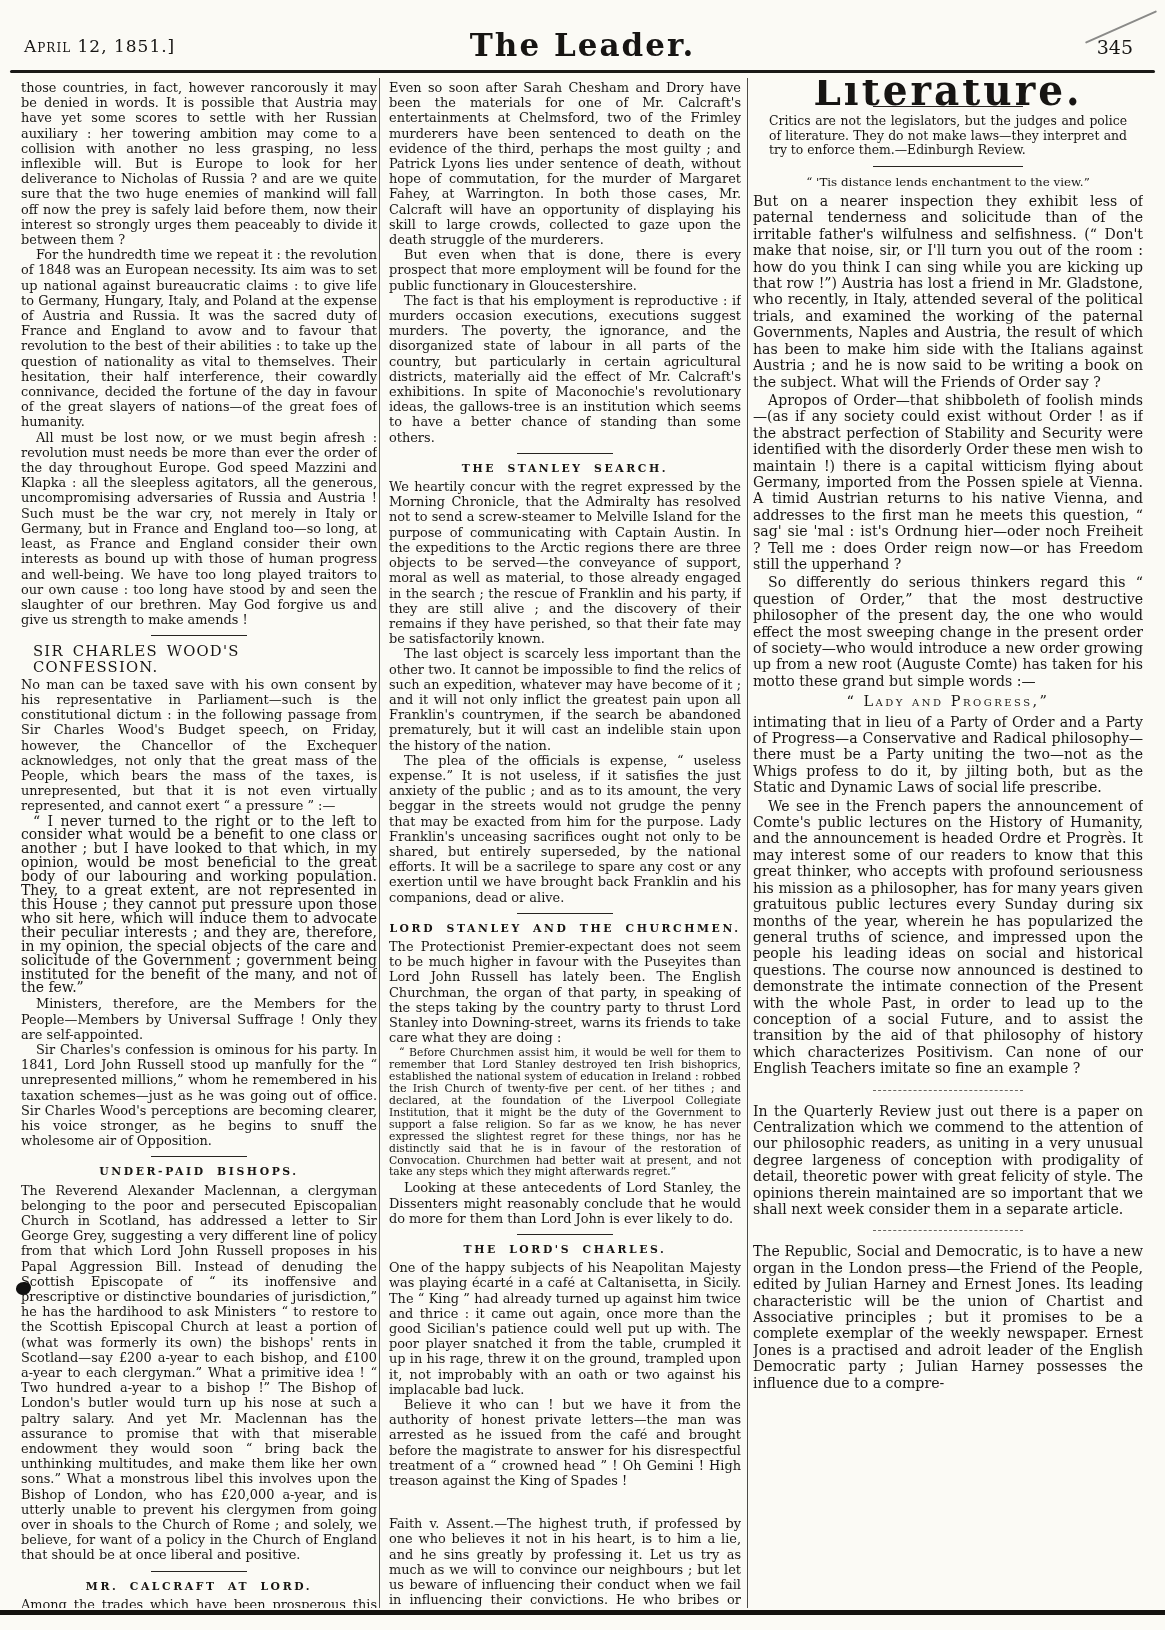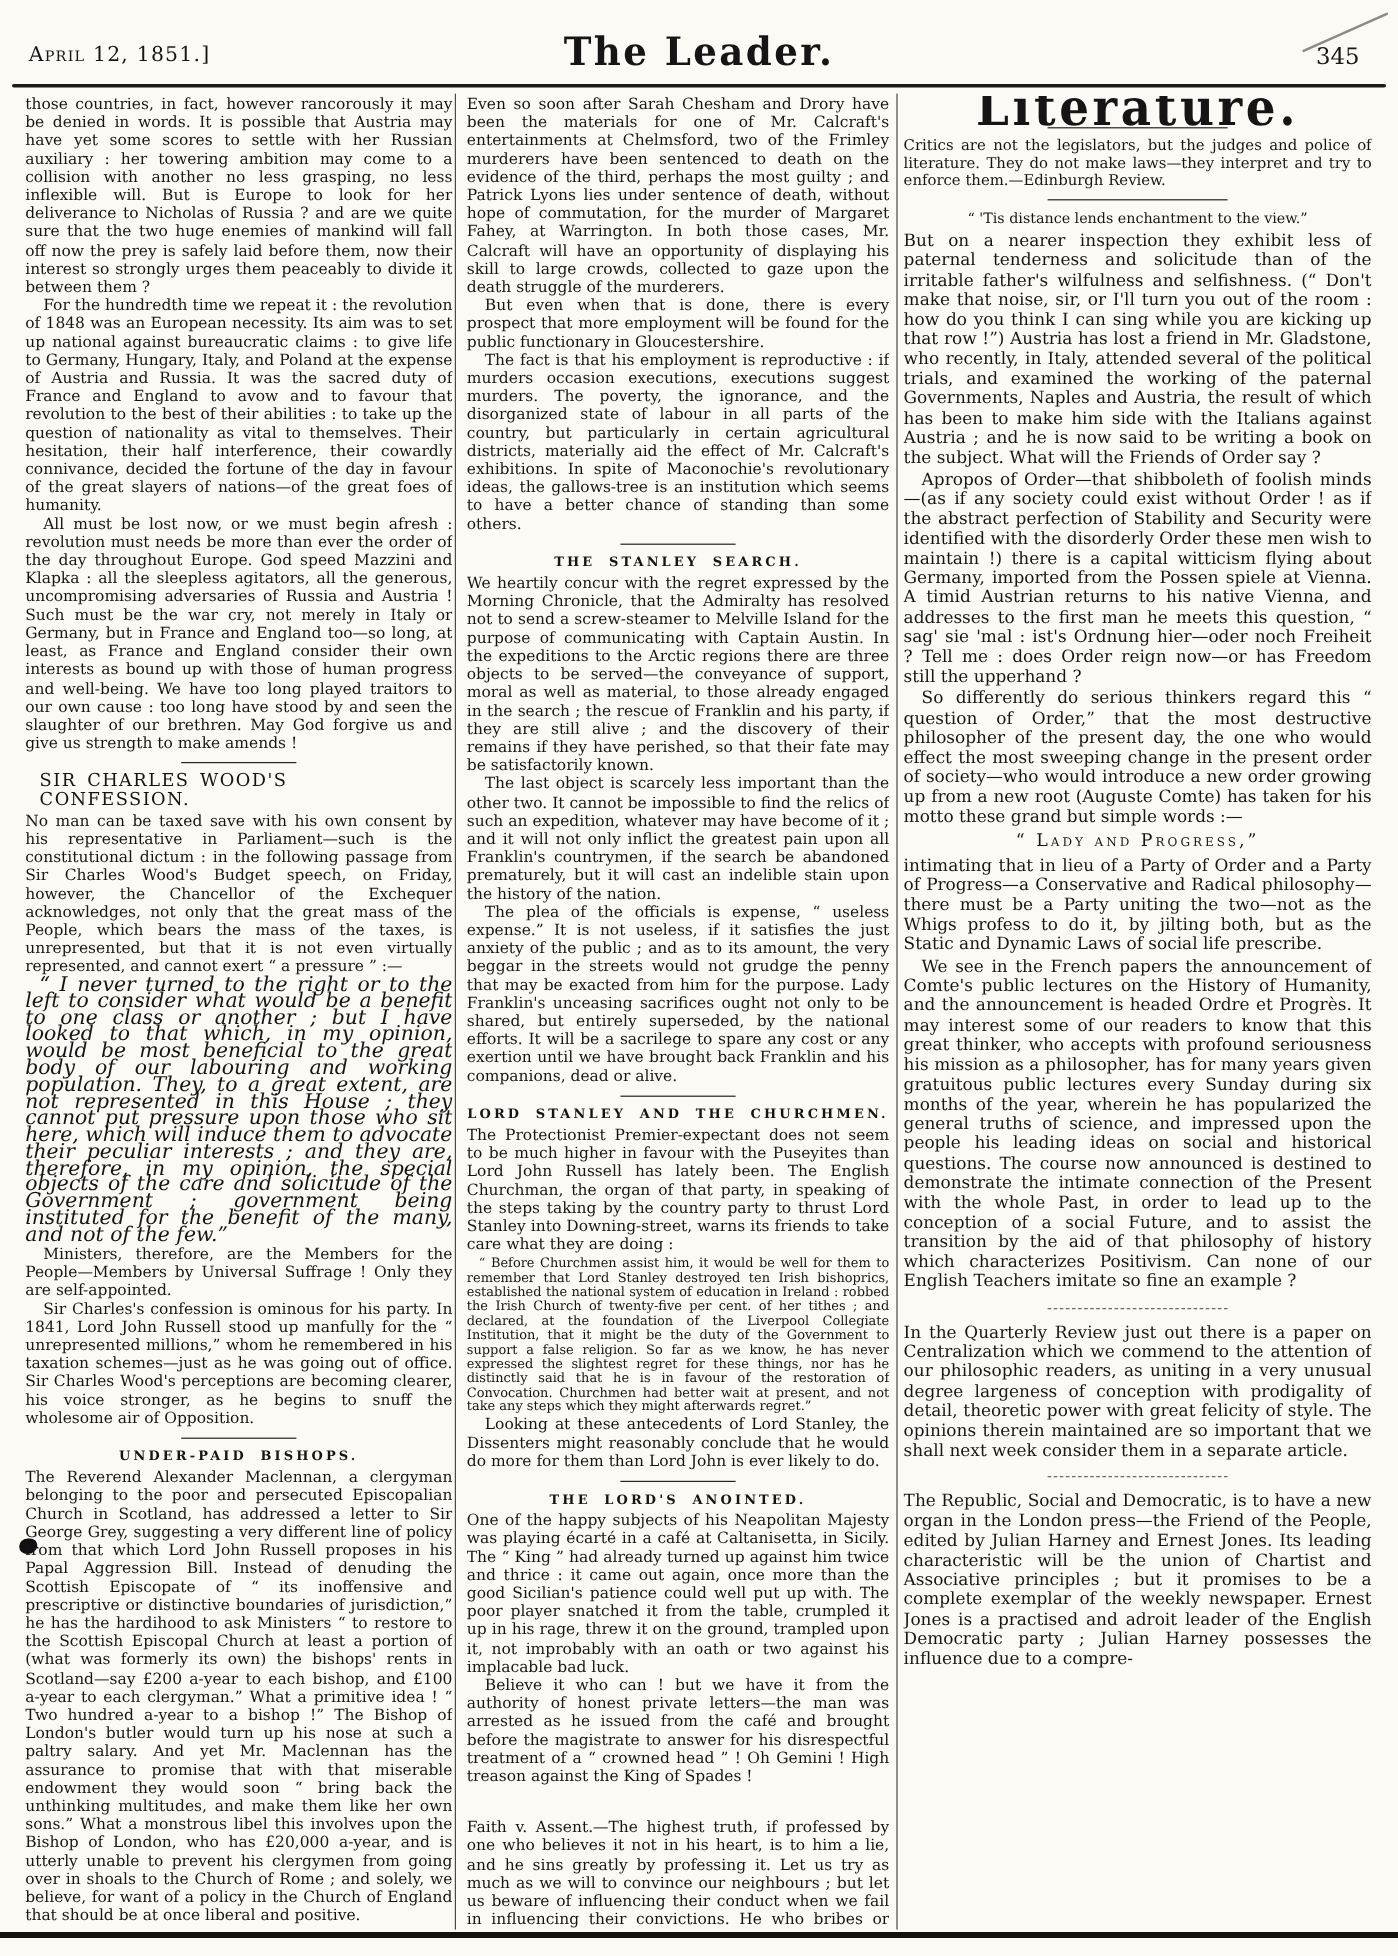--- a/index.html
+++ b/index.html
@@ -21,29 +21,29 @@
   
   .col { position:absolute; top:80px; height:1528px; overflow:hidden; text-align:justify; }
   .col1 { left:21px;  width:356px; font-size:12.9px; line-height:15.2px; }
   .col2 { left:389px; width:352px; font-size:12.9px; line-height:15.2px; }
   .col3 { left:753px; width:390px; font-size:14.1px; line-height:16.4px; }
   .vrule { position:absolute; top:78px; width:1px; height:1530px; background:#4c4a46; }
   .vr1 { left:379px; } .vr2 { left:747px; }
   
   .p { text-indent:15px; margin:0; }
   .noindent { text-indent:0; }
-  .quote { font-size:17px; line-height:13.9px; text-indent:12px; margin:1px 0;font-style:italic; }
+  .quote { font-size:14px; line-height:13.9px; text-indent:12px; margin:1px 0; }
   .quote-sm { font-size:10.8px; line-height:11.9px; text-indent:10px; margin:2px 0; }
   .h2 { text-align:left; font-weight:normal; font-size:14.8px; letter-spacing:1.2px; word-spacing:3px; margin:4px 12px 3px; text-indent:0; }
   .h3 { text-align:center; font-weight:bold; font-size:10.8px; letter-spacing:2.6px; word-spacing:5px; margin:5px 0 3px; text-indent:0; }
   .rule { width:96px; height:0; border-top:1.6px solid #26231f; margin:8px auto 7px; }
   .rule.wide { width:150px; }
   .rule-dash { width:150px; height:0; border-top:1px dashed #6b6862; margin:13px auto 12px; }
   .masthead-lit { text-align:center; font-size:39px; font-weight:bold; letter-spacing:3px; margin:2px 0 6px; transform:scaleY(1.08); text-indent:0; }
-  .epigraph { font-size:12.4px; line-height:14.4px; margin:2px 0; text-indent:0; }
+  .epigraph { font-size:12.4px; line-height:14.4px; margin:2px 16px; text-indent:0; }
   .center-q { text-align:center; font-size:11.9px; margin:2px 0 3px; text-indent:0; }
   .center-sc { text-align:center; font-variant:small-caps; font-size:14.5px; letter-spacing:2.5px; margin:4px 0; text-indent:0; }
   .gap-top { margin-top:28px; }
   .col3 .p { margin-bottom:2px; }
 </style>
 </head>
 <body>
 
 <div class="page">
   <div class="hdr-date">April 12, 1851.]</div>
@@ -79,21 +79,21 @@
       <h2 class="h3">THE STANLEY SEARCH.</h2>
       <div class="p noindent">We heartily concur with the regret expressed by the Morning Chronicle, that the Admiralty has resolved not to send a screw-steamer to Melville Island for the purpose of communicating with Captain Austin.  In the expeditions to the Arctic regions there are three objects to be served—the conveyance of support, moral as well as material, to those already engaged in the search ; the rescue of Franklin and his party, if they are still alive ; and the discovery of their remains if they have perished, so that their fate may be satisfactorily known.</div>
       <div class="p">The last object is scarcely less important than the other two.  It cannot be impossible to find the relics of such an expedition, whatever may have become of it ; and it will not only inflict the greatest pain upon all Franklin's countrymen, if the search be abandoned prematurely, but it will cast an indelible stain upon the history of the nation.</div>
       <div class="p">The plea of the officials is expense, “ useless expense.” It is not useless, if it satisfies the just anxiety of the public ; and as to its amount, the very beggar in the streets would not grudge the penny that may be exacted from him for the purpose.  Lady Franklin's unceasing sacrifices ought not only to be shared, but entirely superseded, by the national efforts.  It will be a sacrilege to spare any cost or any exertion until we have brought back Franklin and his companions, dead or alive.</div>
       <div class="rule"></div>
       <h2 class="h3">LORD STANLEY AND THE CHURCHMEN.</h2>
       <div class="p noindent">The Protectionist Premier-expectant does not seem to be much higher in favour with the Puseyites than Lord John Russell has lately been.  The English Churchman, the organ of that party, in speaking of the steps taking by the country party to thrust Lord Stanley into Downing-street, warns its friends to take care what they are doing :</div>
       <div class="quote-sm">“ Before Churchmen assist him, it would be well for them to remember that Lord Stanley destroyed ten Irish bishoprics, established the national system of education in Ireland : robbed the Irish Church of twenty-five per cent. of her tithes ; and declared, at the foundation of the Liverpool Collegiate Institution, that it might be the duty of the Government to support a false religion.  So far as we know, he has never expressed the slightest regret for these things, nor has he distinctly said that he is in favour of the restoration of Convocation.  Churchmen had better wait at present, and not take any steps which they might afterwards regret.”</div>
       <div class="p">Looking at these antecedents of Lord Stanley, the Dissenters might reasonably conclude that he would do more for them than Lord John is ever likely to do.</div>
       <div class="rule"></div>
-      <h2 class="h3">THE LORD'S ANOINTED.</h2>
+      <h2 class="h3">THE LORD'S CHARLES.</h2>
       <div class="p noindent">One of the happy subjects of his Neapolitan Majesty was playing écarté in a café at Caltanisetta, in Sicily.  The “ King ” had already turned up against him twice and thrice : it came out again, once more than the good Sicilian's patience could well put up with.  The poor player snatched it from the table, crumpled it up in his rage, threw it on the ground, trampled upon it, not improbably with an oath or two against his implacable bad luck.</div>
       <div class="p">Believe it who can !  but we have it from the authority of honest private letters—the man was arrested as he issued from the café and brought before the magistrate to answer for his disrespectful treatment of a “ crowned head ” !  Oh Gemini !  High treason against the King of Spades !</div>
       <div class="p noindent gap-top">Faith v. Assent.—The highest truth, if professed by one who believes it not in his heart, is to him a lie, and he sins greatly by professing it.  Let us try as much as we will to convince our neighbours ; but let us beware of influencing their conduct when we fail in influencing their convictions.  He who bribes or frightens his neighbours into doing an act which no good man would do for reward, or from fear, is tempting his neighbour to sin ; he is assisting to lower and to harden his conscience ; to make him act for the favour or from the fear of man, instead of for the favour and from the fear of God ; and, if this be a sin in him, it is a double sin in us to tempt him to it.—Arnold's Christian Life.</div>
     </div>
   <div class="vrule vr2"></div>
   <div class="col col3">
       <h2 class="masthead-lit">Literature.</h2>
       <div class="rule wide"></div>
       <div class="epigraph">Critics are not the legislators, but the judges and police of literature.  They do not make laws—they interpret and try to enforce them.—Edinburgh Review.</div>
       <div class="rule wide"></div>

